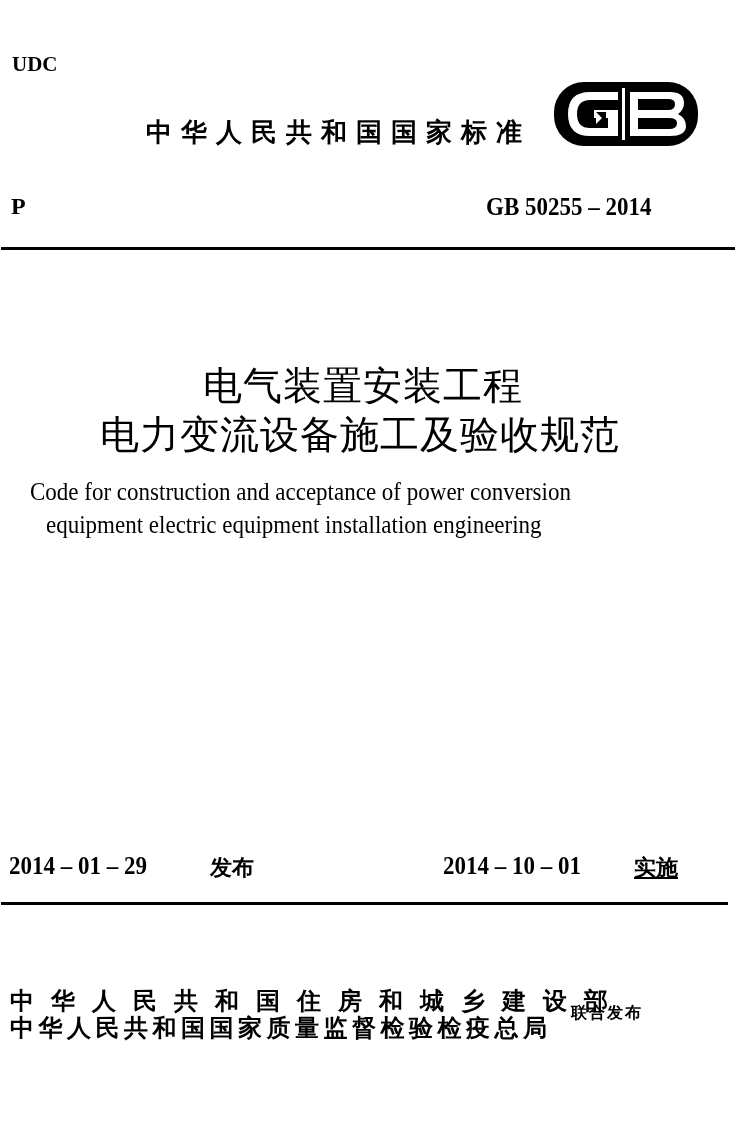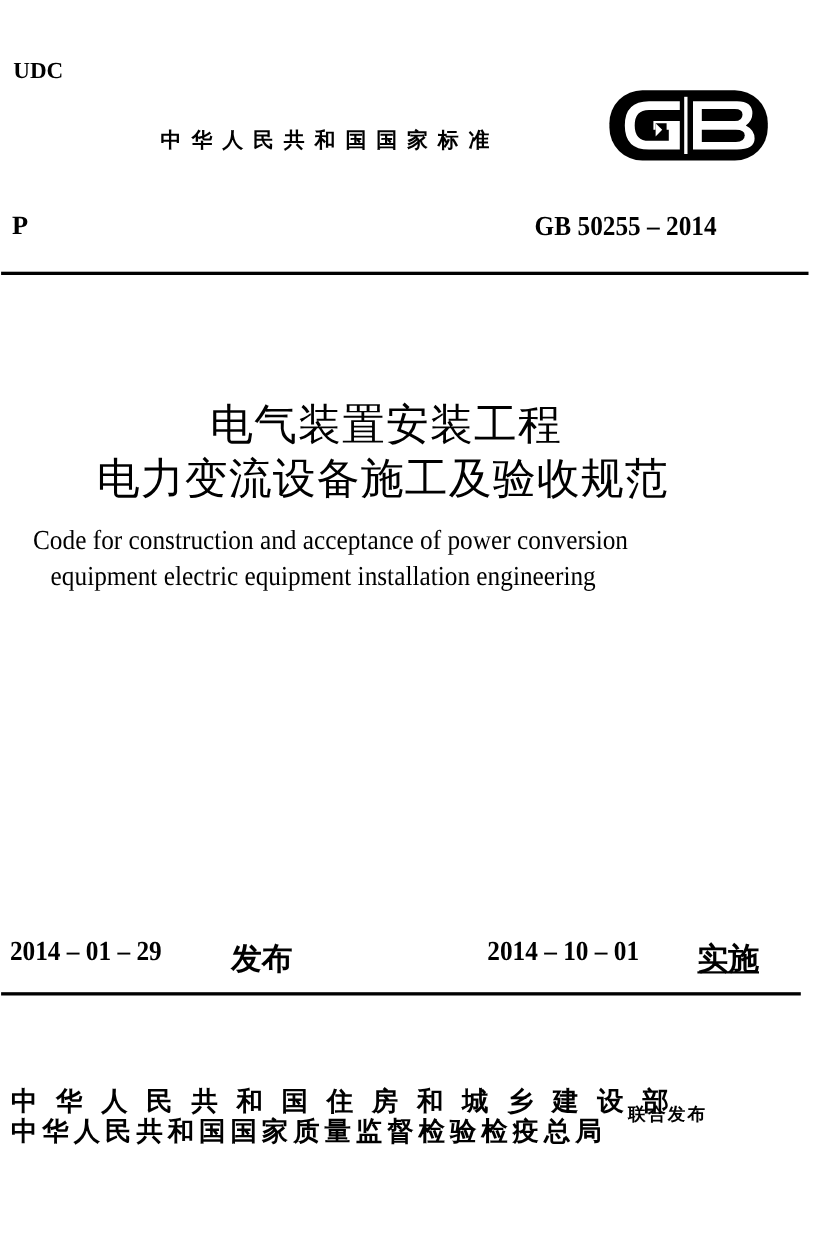--- a/index.html
+++ b/index.html
@@ -21,21 +21,21 @@
       left: 12px; top: 52px;
       font-family: "Liberation Serif", serif;
       font-weight: bold;
       font-size: 21px;
       letter-spacing: 0px;
     }
     .national-std {
       left: 146px; top: 115px;
       font-family: Liberation Serif, serif;
       font-weight: bold;
-      font-size: 19px;
+      font-size: 26px;
       letter-spacing: 9px;
     }
     .gb-logo {
       left: 552px; top: 80px;
       width: 148px; height: 68px;
     }
     .category {
       left: 11px; top: 193px;
       font-family: "Liberation Serif", serif;
       font-weight: bold;
@@ -56,20 +56,21 @@
     }
     .rule-top { left: 1px; top: 247px; width: 734px; }
     .rule-bottom { left: 1px; top: 902px; width: 727px; }
 
     .title-cn {
       left: 0; width: 700px;
       text-align: center;
       font-family: "DejaVu Serif", serif;
       font-size: 39px;
       letter-spacing: 1px;
+      padding-left: 12px;
     }
     .title-cn-1 { top: 359px; left: 0; width: 702px; }
     .title-cn-2 { top: 408px; left: 0; width: 696px; }
 
     .title-en {
       font-family: "Liberation Serif", serif;
       font-size: 25px;
       transform: scaleX(0.92);
       transform-origin: left top;
     }
@@ -80,21 +81,21 @@
       font-family: "Liberation Serif", serif;
       font-weight: bold;
       font-size: 25px;
       top: 852px;
       transform: scaleX(0.92);
       transform-origin: left top;
     }
     .date-cn {
       font-family: "DejaVu Sans", sans-serif;
       font-weight: bold;
-      font-size: 28px;
+      font-size: 22px;
       top: 853px;
     }
     .release-date { left: 9px; }
     .release-label { left: 210px; }
     .effective-date { left: 443px; }
     .effective-label { left: 634px; text-decoration: underline; }
 
     .issuer {
       left: 10px;
       font-family: "DejaVu Sans", sans-serif;

